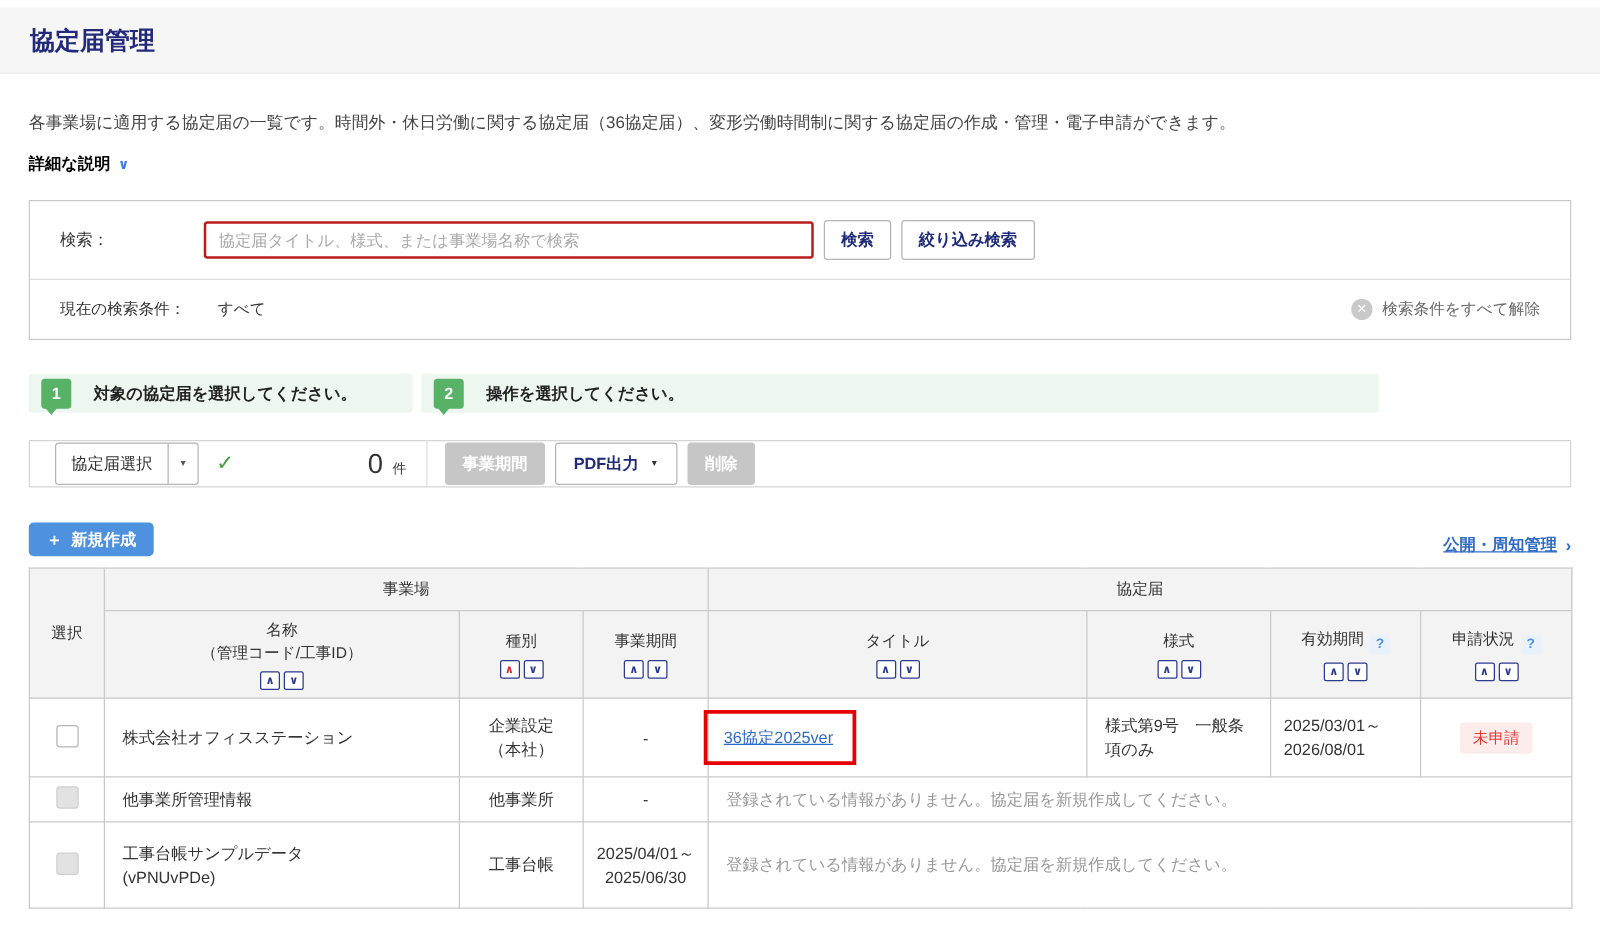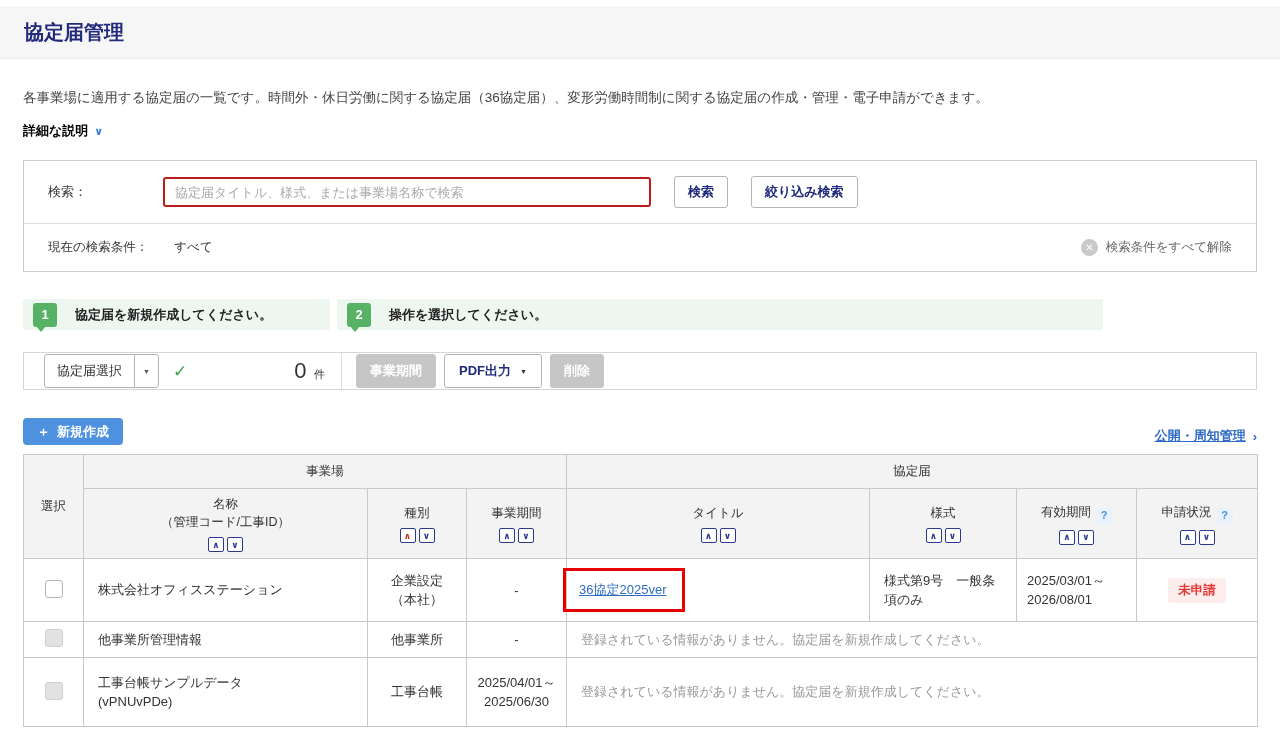--- a/index.html
+++ b/index.html
@@ -11,21 +11,21 @@
   .desc { margin-top:30px; font-size:13.5px; color:#444; }
   .detail-link { display:inline-flex; align-items:center; margin-top:15px; cursor:pointer; }
   .detail-link .lbl { color:#000000; font-weight:bold; font-size:13px; }
   .detail-link .chev { color:#3a7bd5; font-weight:bold; font-size:11px; margin-left:6px; }
 
   .search-panel { margin-top:20px; border:1px solid #ccc; }
   .search-row { display:flex; align-items:center; padding:15px 24px; }
   .search-row .s-label { font-size:13px; color:#333; width:115px; }
   .search-input { width:488px; height:30px; border:2px solid #b91c1c; border-radius:3px; padding:0 10px; font-size:13px; color:#333; }
   .search-input::placeholder { color:#aaa; }
-  .btn-outline { height:32px; margin-left:23px; padding:0 13px; background:#fff; border:1px solid #b5b5b5; border-radius:3px;
+  .btn-outline { height:32px; margin-left:8px; padding:0 13px; background:#fff; border:1px solid #b5b5b5; border-radius:3px;
     font-size:13px; font-weight:bold; color:#1f2a7a; cursor:pointer; white-space:nowrap;
     font-family:"Liberation Sans","DejaVu Sans",sans-serif; }
   .cond-row { border-top:1px solid #ddd; padding:15px 24px; display:flex; align-items:flex-end; font-size:12.5px; color:#333; }
   .cond-value { margin-left:26px; }
   .clear-cond { margin-left:auto; display:flex; align-items:center; color:#666; cursor:pointer; }
   .close-circle { width:17px; height:17px; border-radius:50%; background:#c9c9c9; color:#fff; font-size:10px;
     display:flex; align-items:center; justify-content:center; margin-right:8px; }
 
   .steps { display:flex; margin-top:27px; gap:7px; }
   .step { background:#edf6ef; height:31px; display:flex; align-items:center; border-radius:2px; }
@@ -77,21 +77,21 @@
 
   tr.row-1 { height:63px; } tr.row-2 { height:36px; } tr.row-3 { height:69px; }
   td.c-center { text-align:center; }
   td.c-left { text-align:left; padding-left:14px; }
   .two-line { line-height:1.5; }
   .checkbox { display:inline-block; width:18px; height:18px; background:#fff; border:1px solid #b5b5b5; border-radius:3px; cursor:pointer; }
   .checkbox.disabled { background:#e2e2e2; border-color:#cfcfcf; cursor:default; }
   td.title-cell { position:relative; padding-left:12px; }
   a.doc-link { color:#2e6bc4; text-decoration:underline; cursor:pointer; }
   .red-box { position:absolute; left:-4px; top:9px; width:122px; height:44px; border:3px solid #e60000; pointer-events:none; }
-  .badge-unsubmitted { display:inline-block; background:#fdecec; color:#e53935; font-weight:bold; font-size:12.5px;
+  .badge-unsubmitted { display:inline-block; background:#fdecec; color:#e53935; font-weight:normal; font-size:12.5px;
     padding:4px 10px; border-radius:3px; }
   .msg { color:#999; }
 </style>
 </head>
 <body>
 
 <header class="page-header">
   <h1>協定届管理</h1>
 </header>
 
@@ -118,21 +118,21 @@
           <span>✕</span>
         </span>
         <span>検索条件をすべて解除</span>
       </span>
     </div>
   </section>
 
   <div class="steps">
     <div class="step step1">
       <span class="step-badge">1</span>
-      <span class="step-text">協定届を新規作成してください。</span>
+      <span class="step-text">対象の協定届を選択してください。</span>
     </div>
     <div class="step step2">
       <span class="step-badge">2</span>
       <span class="step-text">操作を選択してください。</span>
     </div>
   </div>
 
   <section class="toolbar">
     <div class="toolbar-left">
       <span class="select-dd">

